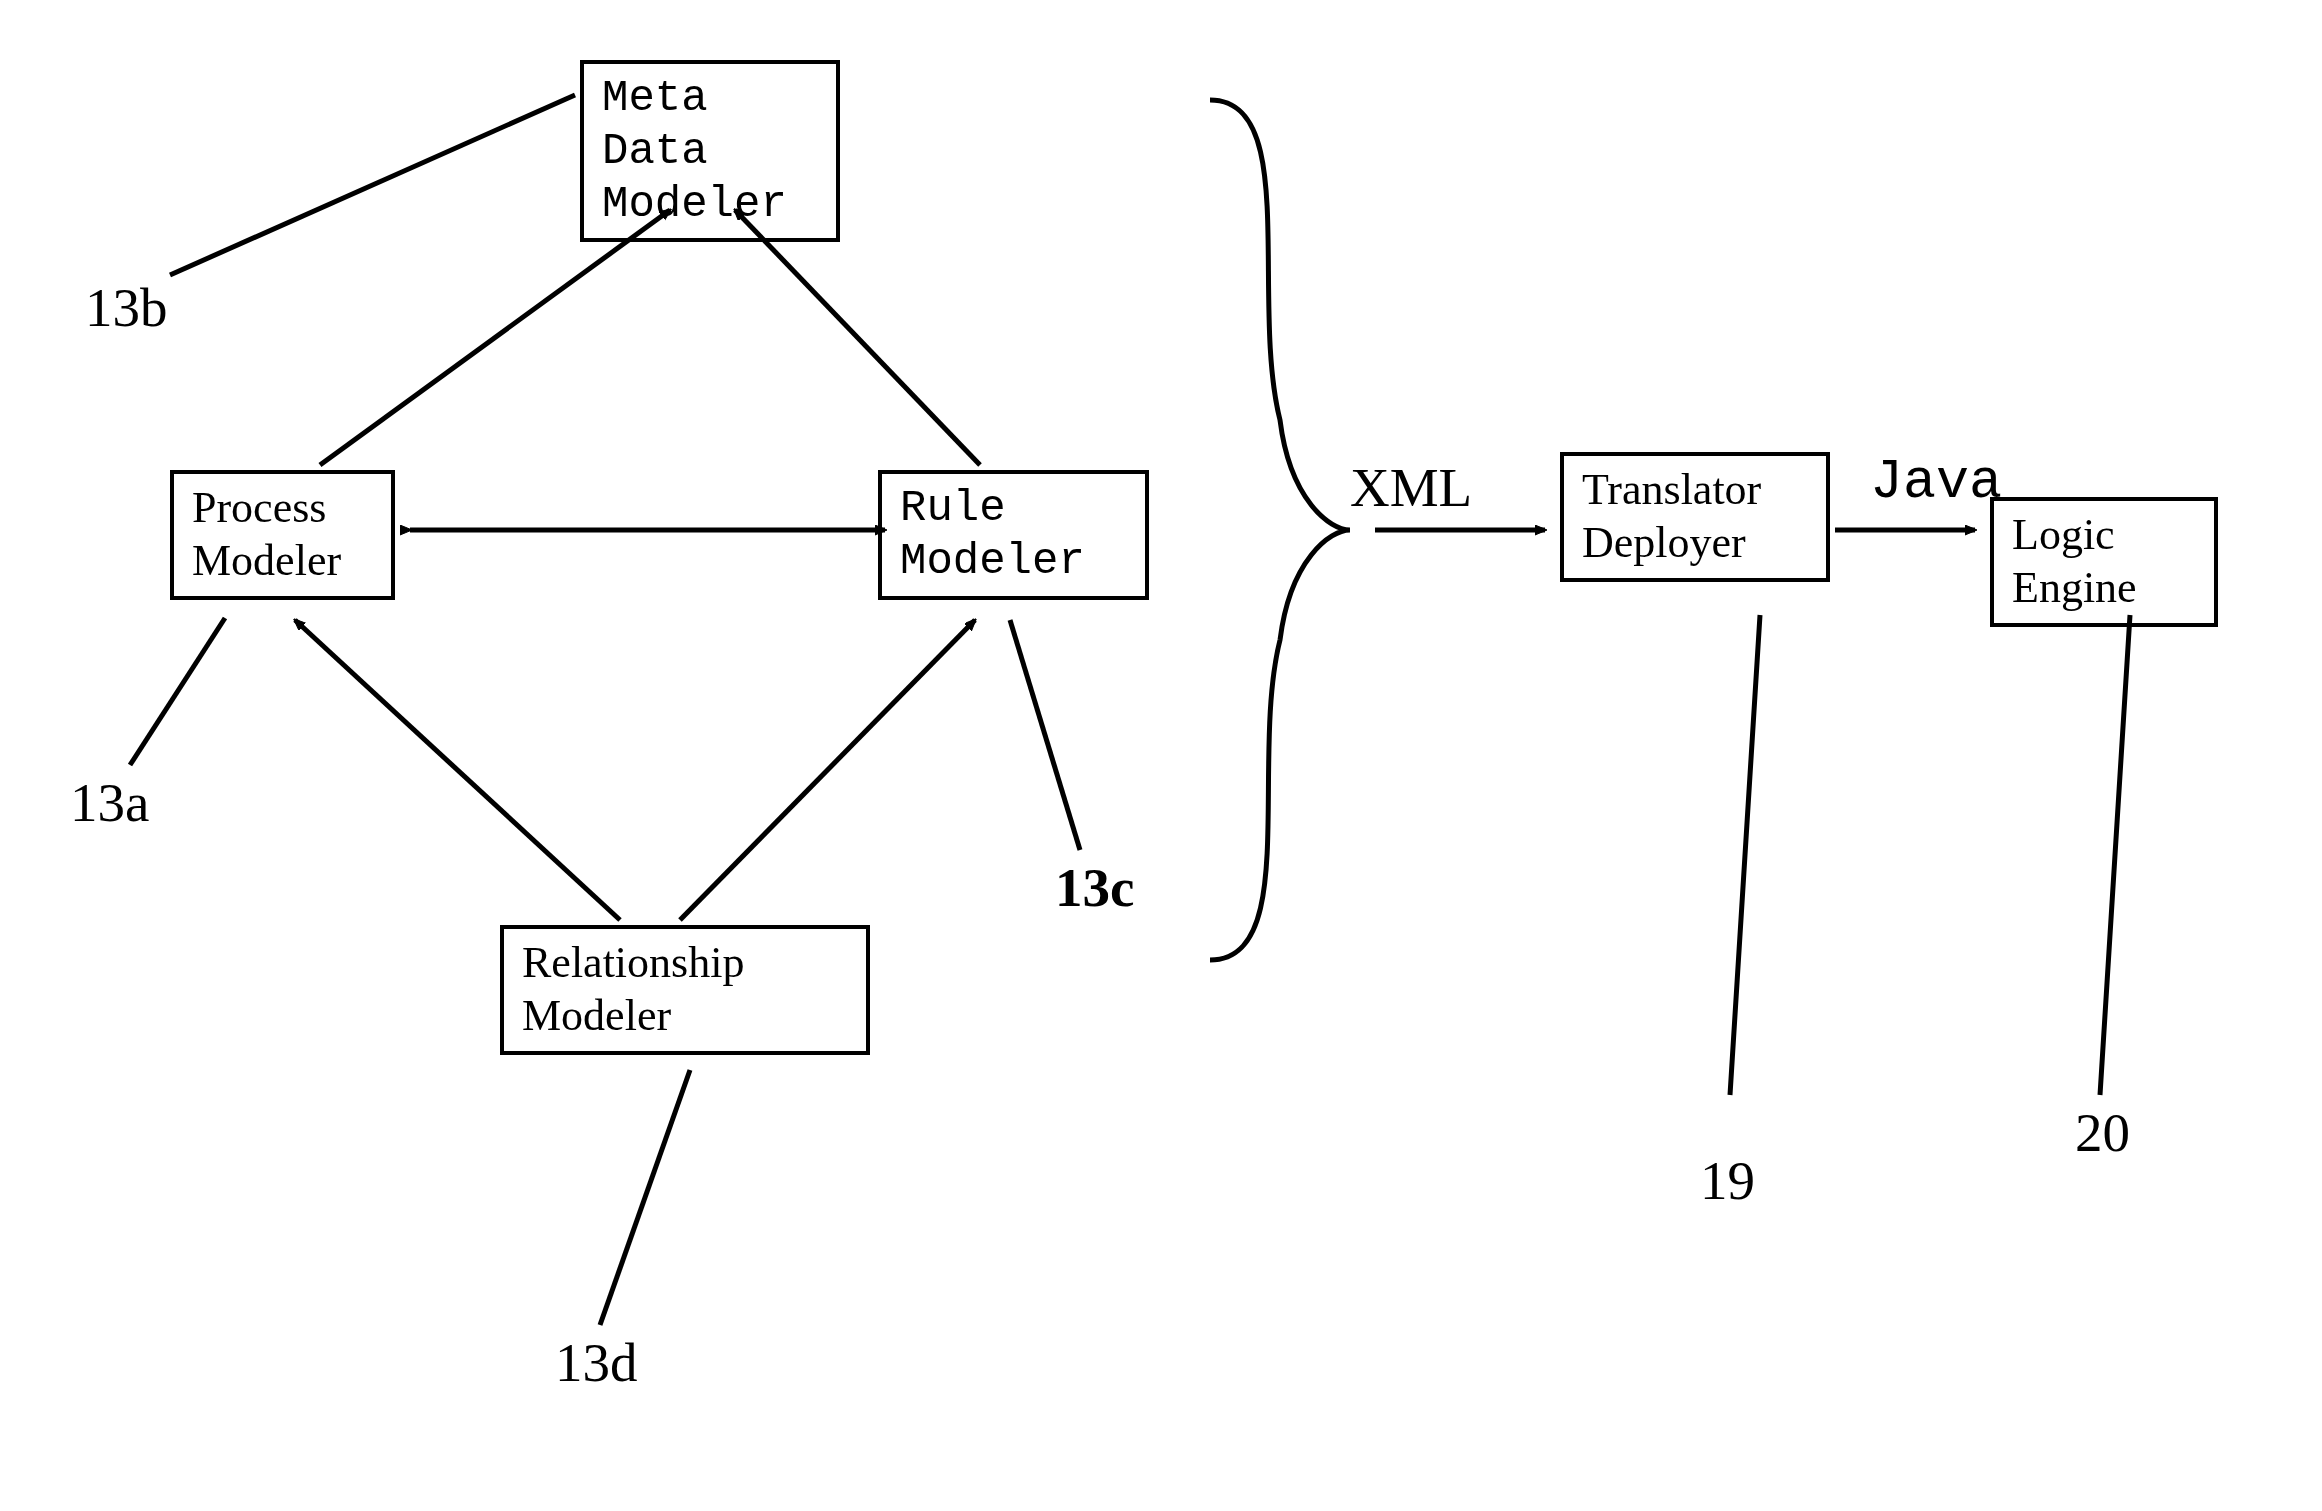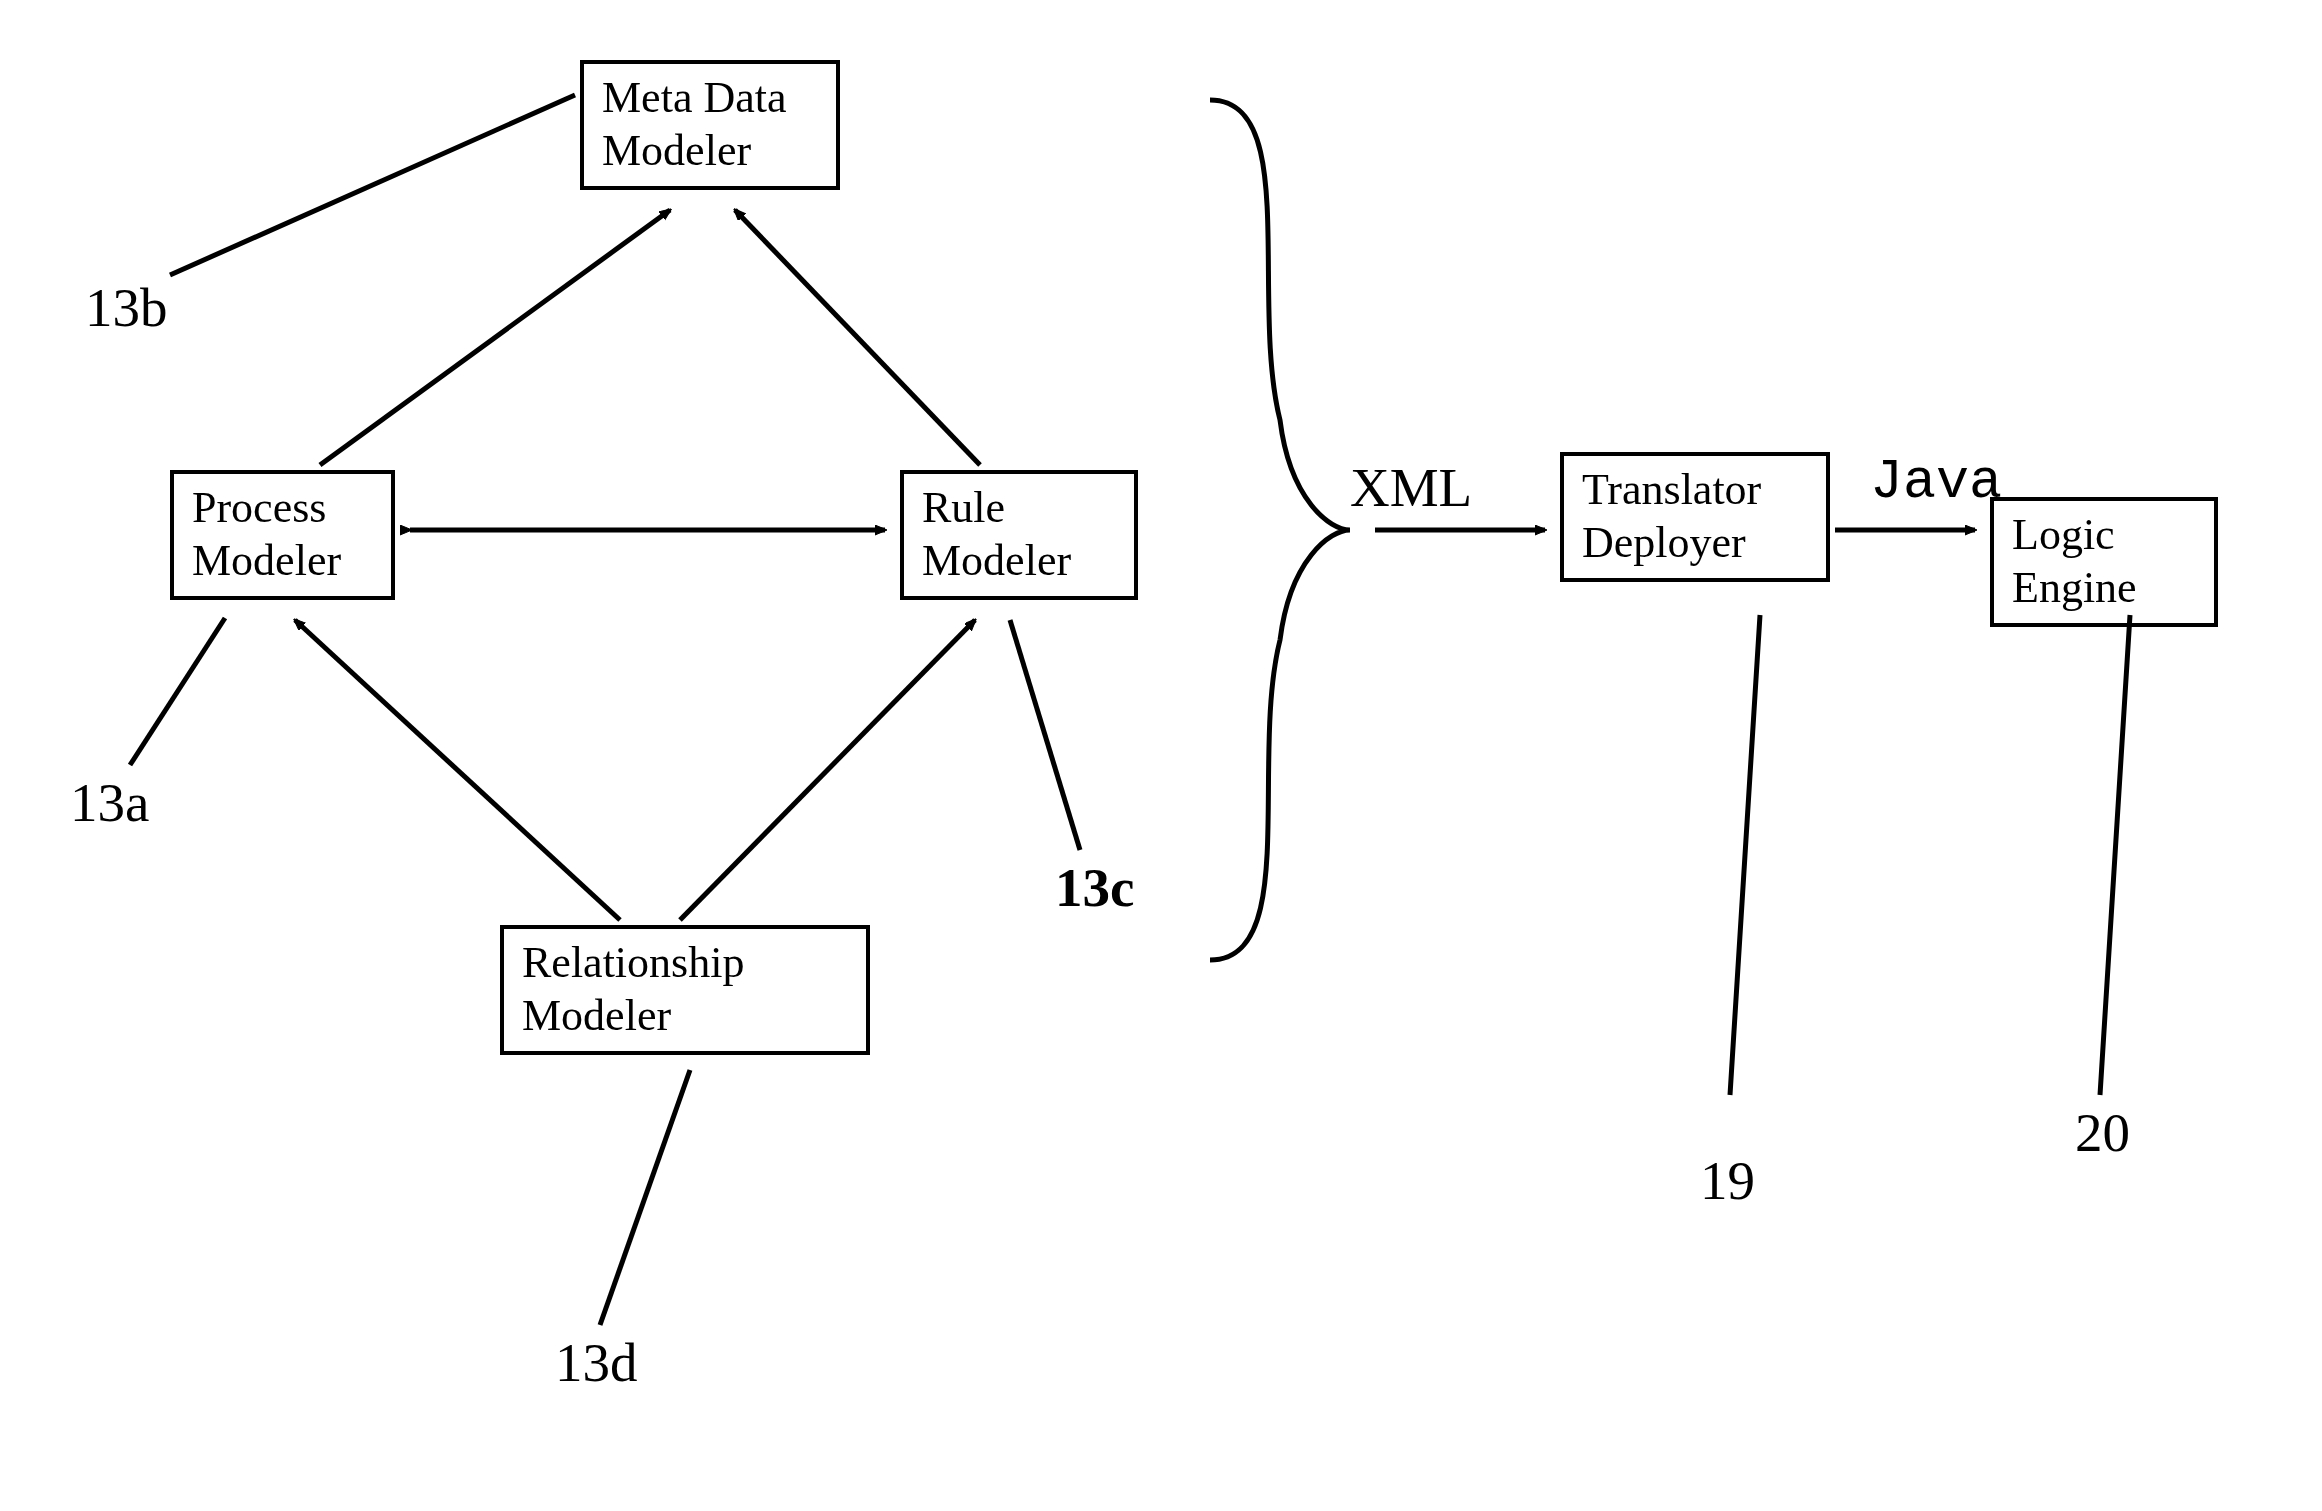--- a/index.html
+++ b/index.html
@@ -43,29 +43,29 @@
       fill: none;
     }
     svg.overlay polygon {
       fill: black;
       stroke: black;
     }
   </style>
 </head>
 <body>
 
-<div class="box" style="left:580px; top:60px; width:260px;">
+<div class="box" style="left:580px; top:60px; width:260px;font-family:Liberation Mono, monospace;">
   <span>Meta Data<br>Modeler</span>
 </div>
 
 <div class="box" style="left:170px; top:470px; width:225px;">
   <span>Process<br>Modeler</span>
 </div>
 
-<div class="box" style="left:900px; top:470px; width:238px;">
+<div class="box" style="left:878px; top:470px; width:271px;font-family:Liberation Mono, monospace;">
   <span>Rule<br>Modeler</span>
 </div>
 
 <div class="box" style="left:500px; top:925px; width:370px;">
   <span>Relationship<br>Modeler</span>
 </div>
 
 <div class="box" style="left:1560px; top:452px; width:270px;">
   <span>Translator<br>Deployer</span>
 </div>

